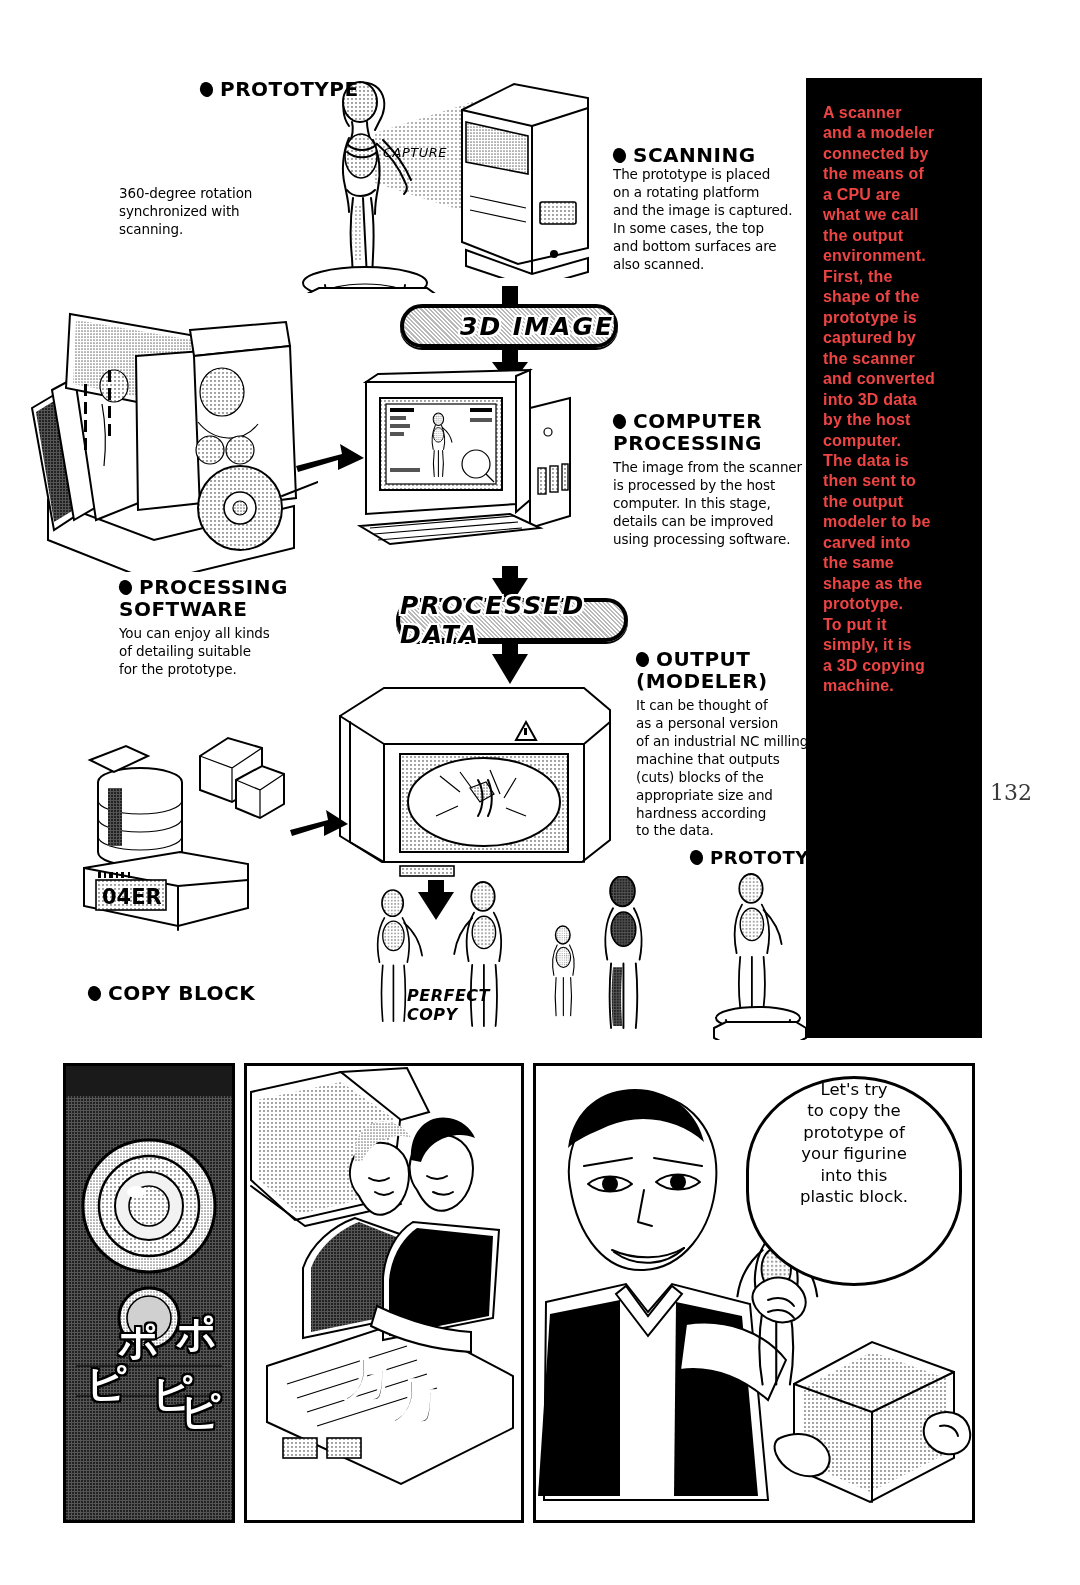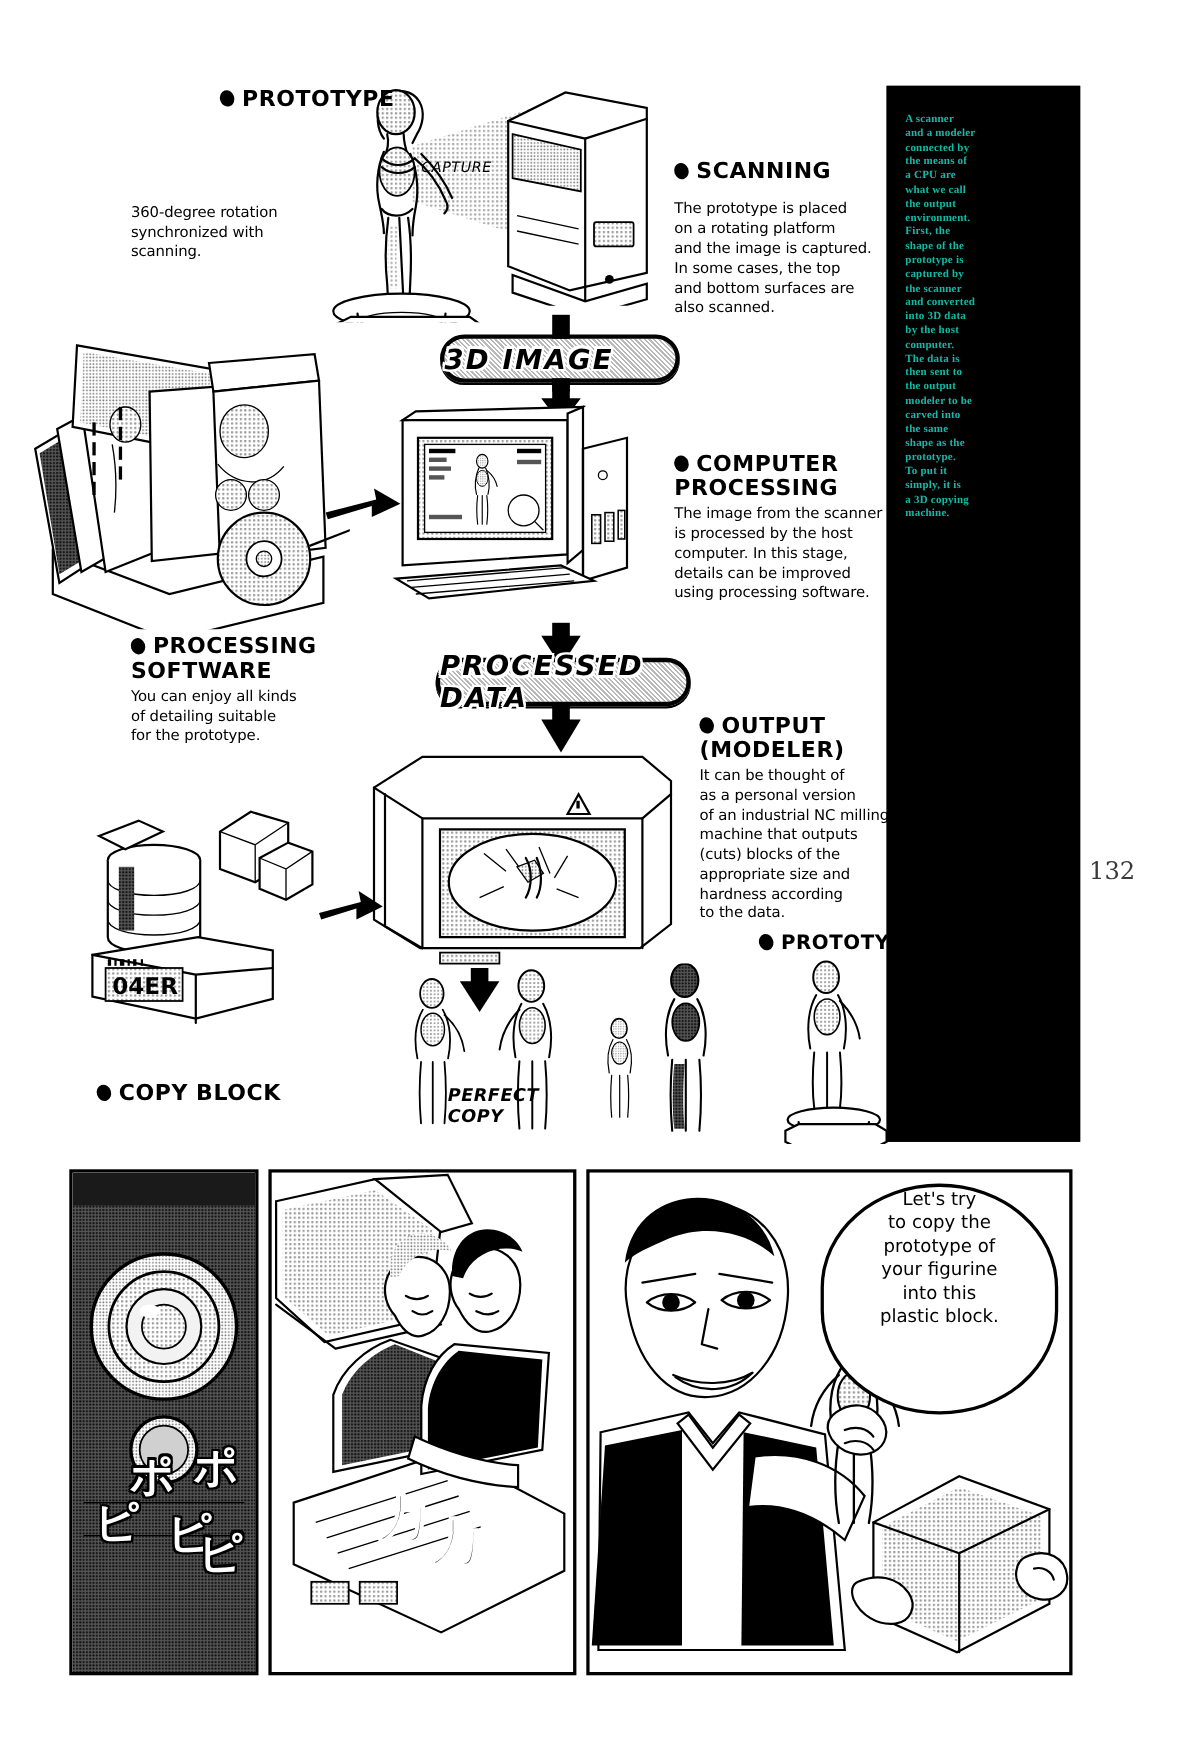--- a/index.html
+++ b/index.html
@@ -45,21 +45,21 @@
   
   #diagram { position: absolute; left: 0; top: 0; width: 1080px; height: 1050px; }
 
   
   .pill {
     position: absolute;
     border: 4px solid #000;
     border-radius: 34px;
     background:
       repeating-linear-gradient(45deg, #b9b9b9 0 1.5px, #ffffff 1.5px 3px);
-    display: flex; align-items: center; justify-content: flex-start;
+    display: flex; align-items: center; justify-content: flex-end;
     box-shadow: 0 2px 0 #000;
   }
   .pill span {
     font-family: "DejaVu Sans", sans-serif;
     font-weight: bold;
     font-style: italic;
     font-size: 25px;
     letter-spacing: 2px;
     color: #000;
     text-shadow:
@@ -73,23 +73,23 @@
   
   #sidebar {
     position: absolute;
     left: 806px; top: 78px;
     width: 176px; height: 960px;
     background: #000;
     border: 3px solid #000;
     padding: 22px 14px 14px 14px;
   }
   #sidebar .col {
-    color: #14b8a6;
-    font-family: Liberation Serif, serif;
-    font-size: 10px;
+    color: #ef4444;
+    font-family: Liberation Sans, sans-serif;
+    font-size: 16px;
     font-weight: bold;
     line-height: 1.28;
     white-space: pre-line;
     letter-spacing: 0.2px;
   }
   #sidebar .col.second { margin-top: 14px; }
 
   
   #page-number {
     position: absolute;
@@ -252,21 +252,21 @@
   </div>
 
   <div class="abs" style="left:119px; top:168px; width:200px;">
     <div class="body-text" style="margin-top:17px;">360-degree rotation
 synchronized with
 scanning.</div>
   </div>
 
   <div class="abs" style="left:613px; top:144px; width:195px;">
     <div class="bullet-head"><span class="dot"></span><span>SCANNING</span></div>
-    <div class="body-text" style="margin-top:16px;">The prototype is placed
+    <div class="body-text" style="margin-top:0;">The prototype is placed
 on a rotating platform
 and the image is captured.
 In some cases, the top
 and bottom surfaces are
 also scanned.</div>
   </div>
 
   <svg class="down-arrow" style="left:492px; top:286px;" width="36" height="76">
     <rect x="10" y="0" width="16" height="70" class="blk"></rect>
   </svg>

